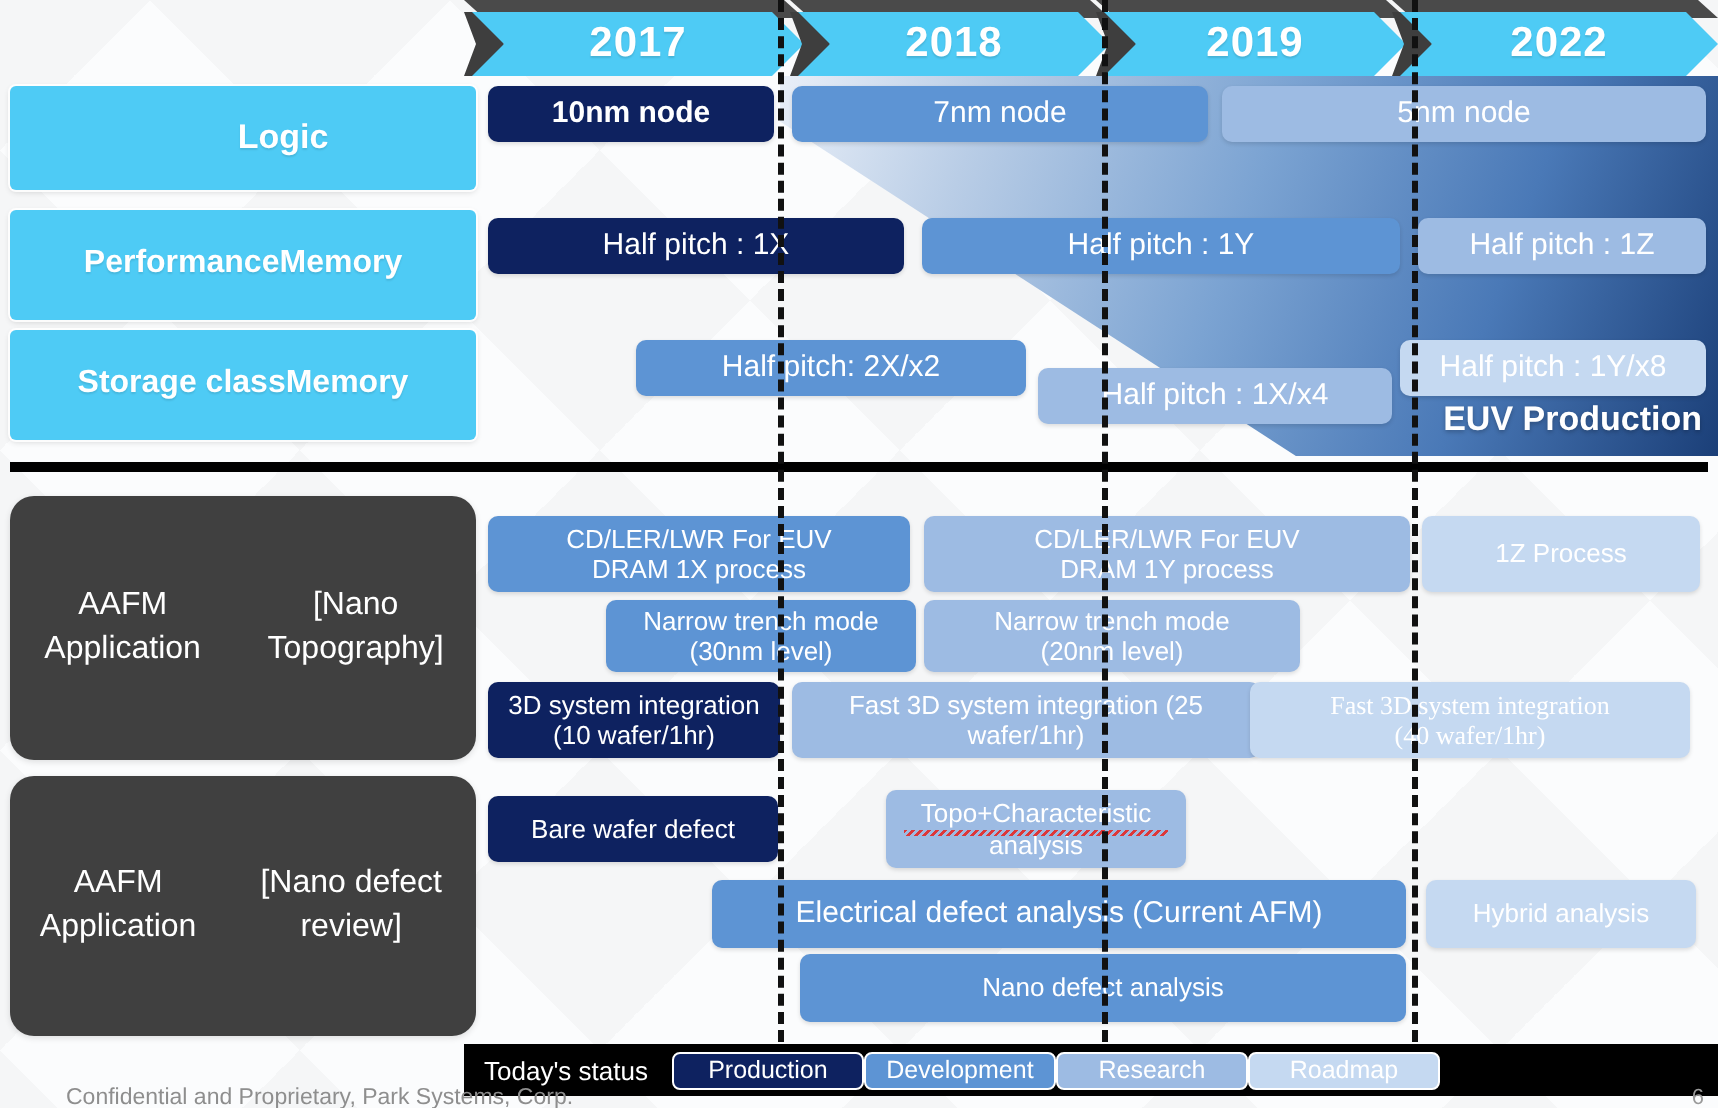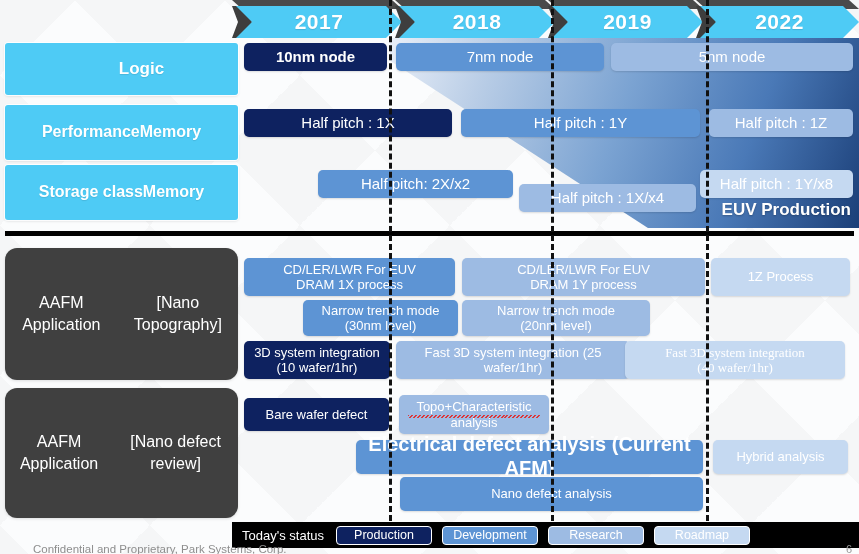--- a/index.html
+++ b/index.html
@@ -81,24 +81,24 @@
     line-height:1.18;
     padding:0 4px;
     box-shadow:0 1px 2px rgba(0,0,0,0.13);
     font-size:13px;
   }
   .lvl-production { background:#0E2260; }
   .lvl-development { background:#5D94D4; }
   .lvl-research    { background:#9DBBE3; }
   .lvl-roadmap     { background:#C5D9F1; }
   .pill.big { font-size:15px; }
-  .pill.bold { font-weight:bold; font-size:20px; }
-
-  
-  .squiggle { position:relative; }
+  .pill.bold { font-weight:normal; font-size:15px; }
+
+  
+  .squiggle { position:relative;margin-left:44px; }
   .squiggle .sq {
     position:absolute; left:6%; right:6%; top:52%; height:3px;
     background-image: repeating-linear-gradient(135deg,#e03030 0 1.4px, transparent 1.4px 2.8px);
     opacity:.95;
   }
 
   
   .euvwrap { position:absolute; left:390px; top:38px; width:469px; height:190px; overflow:hidden; }
   .euvtri {
     position:absolute; left:0; top:0; width:469px; height:190px;
@@ -313,21 +313,21 @@
     </div>
 
   <div id="guides">
       <div class="vdash" style="left: 389px; top: 0px; height: 521px;"></div>
       <div class="vdash" style="left: 551px; top: 0px; height: 521px;"></div>
       <div class="vdash" style="left: 706px; top: 0px; height: 521px;"></div>
     </div>
 
   <div class="legendbar">
     <span class="lgtitle">Today's status</span>
-    <span id="legchips" style="display:flex;gap:10px;">
+    <span id="legchips" style="display:flex;">
         <div class="legchip lvl-production">Production</div>
         <div class="legchip lvl-development">Development</div>
         <div class="legchip lvl-research">Research</div>
         <div class="legchip lvl-roadmap">Roadmap</div>
       </span>
   </div>
 
   <div class="footer">Confidential and Proprietary, Park Systems, Corp.</div>
   <div class="pagenum">6</div>
 </div>

